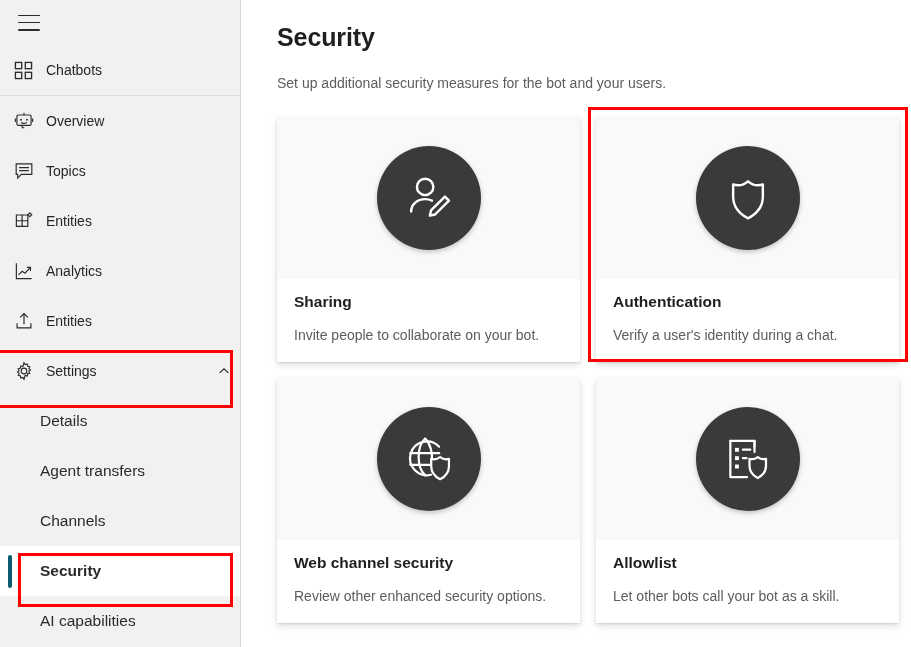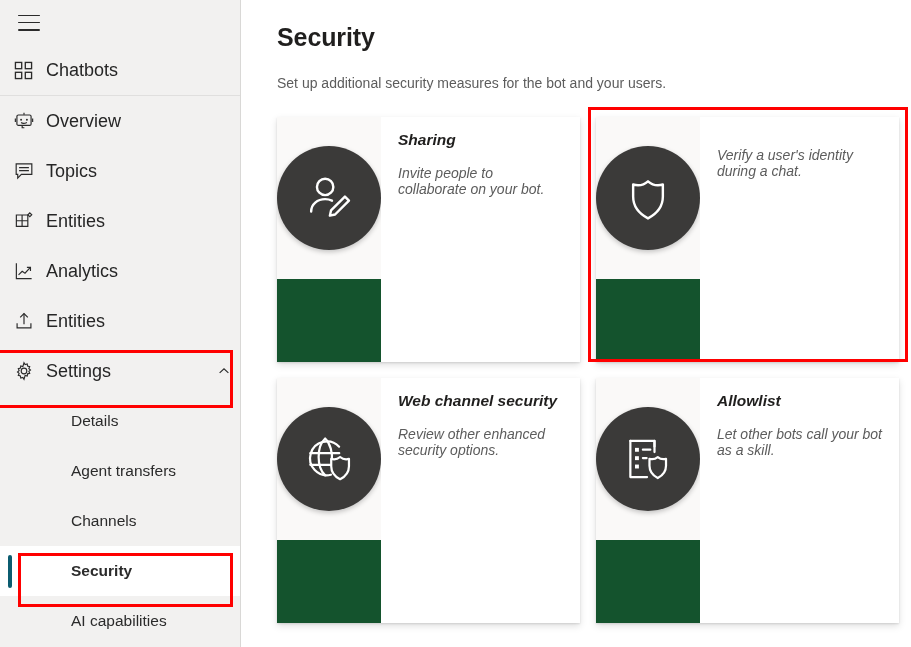--- a/index.html
+++ b/index.html
@@ -35,21 +35,21 @@
   .hamburger span { display: block; height: 1.6px; background: #2b2b2b; border-radius: 1px; }
 
   .nav-item {
     position: relative;
     display: flex;
     align-items: center;
     height: 50px;
     padding-left: 14px;
     cursor: pointer;
     color: #262626;
-    font-size: 18px;
+    font-size: 14px;
   }
   .nav-item .ico {
     width: 32px;
     flex: 0 0 32px;
     display: flex; align-items: center; justify-content: flex-start;
     color: #2b2b2b;
   }
   .nav-item .lbl { white-space: nowrap; }
   .nav-sep {
     height: 1px;
@@ -58,21 +58,21 @@
   }
   .nav-item.expandable { padding-right: 9px; }
   .nav-item.expandable .lbl { flex: 1; }
   .chev { color: #2b2b2b; display: flex; align-items: center; }
 
   .sub-item {
     position: relative;
     display: flex;
     align-items: center;
     height: 50px;
-    padding-left: 71px;
+    padding-left: 40px;
     font-size: 15.5px;
     color: #2b2b2b;
     cursor: pointer;
   }
   .sub-item.selected { font-weight: 700; background: #ffffff; }
   .sel-bar {
     position: absolute;
     left: 8px; top: 9px;
     width: 4px; height: 33px;
     background: #0b5c70;
@@ -113,23 +113,23 @@
     grid-template-columns: 303px 303px;
     gap: 16px 16px;
     width: 622px;
   }
   .card {
     width: 303px;
     height: 245px;
     background: #14532d;
     box-shadow: 0 0.6px 1.8px rgba(0,0,0,0.11), 0 3.2px 7.2px rgba(0,0,0,0.13);
     display: flex;
+    flex-direction: column;
     cursor: pointer;
     overflow: hidden;
-    font-style: italic;
   }
   .card-ico-area {
     height: 162px;
     background: #faf9f8;
     display: flex;
     align-items: center;
     justify-content: center;
   }
   .circle {
     width: 104px; height: 104px;
@@ -302,20 +302,21 @@
 
       <div class="card">
         <div class="card-ico-area">
           <div class="circle">
             <svg width="52" height="52" viewBox="0 0 56 56" fill="none" stroke="#ffffff" stroke-width="2.6" stroke-linecap="round" stroke-linejoin="round">
               <path d="M28 50C17.5 44.5 12 36.5 12 26.5V13.5c6 1.6 11.5.6 16-3.5 4.5 4.1 10 5.1 16 3.5v13c0 10-5.5 18-16 23.5z"></path>
             </svg>
           </div>
         </div>
         <div class="card-body">
+          <div class="card-title">Authentication</div>
           <div class="card-desc">Verify a user's identity during a chat.</div>
         </div>
       </div>
 
       <div class="card">
         <div class="card-ico-area">
           <div class="circle">
             <svg width="54" height="54" viewBox="0 0 56 56" fill="none" stroke="#ffffff" stroke-width="2.3" stroke-linecap="round" stroke-linejoin="round">
               <path d="M38.5 15.2A17.5 17.5 0 1 0 30 44.3"></path>
               <path d="M8.6 22h30M8.6 34h21"></path>

